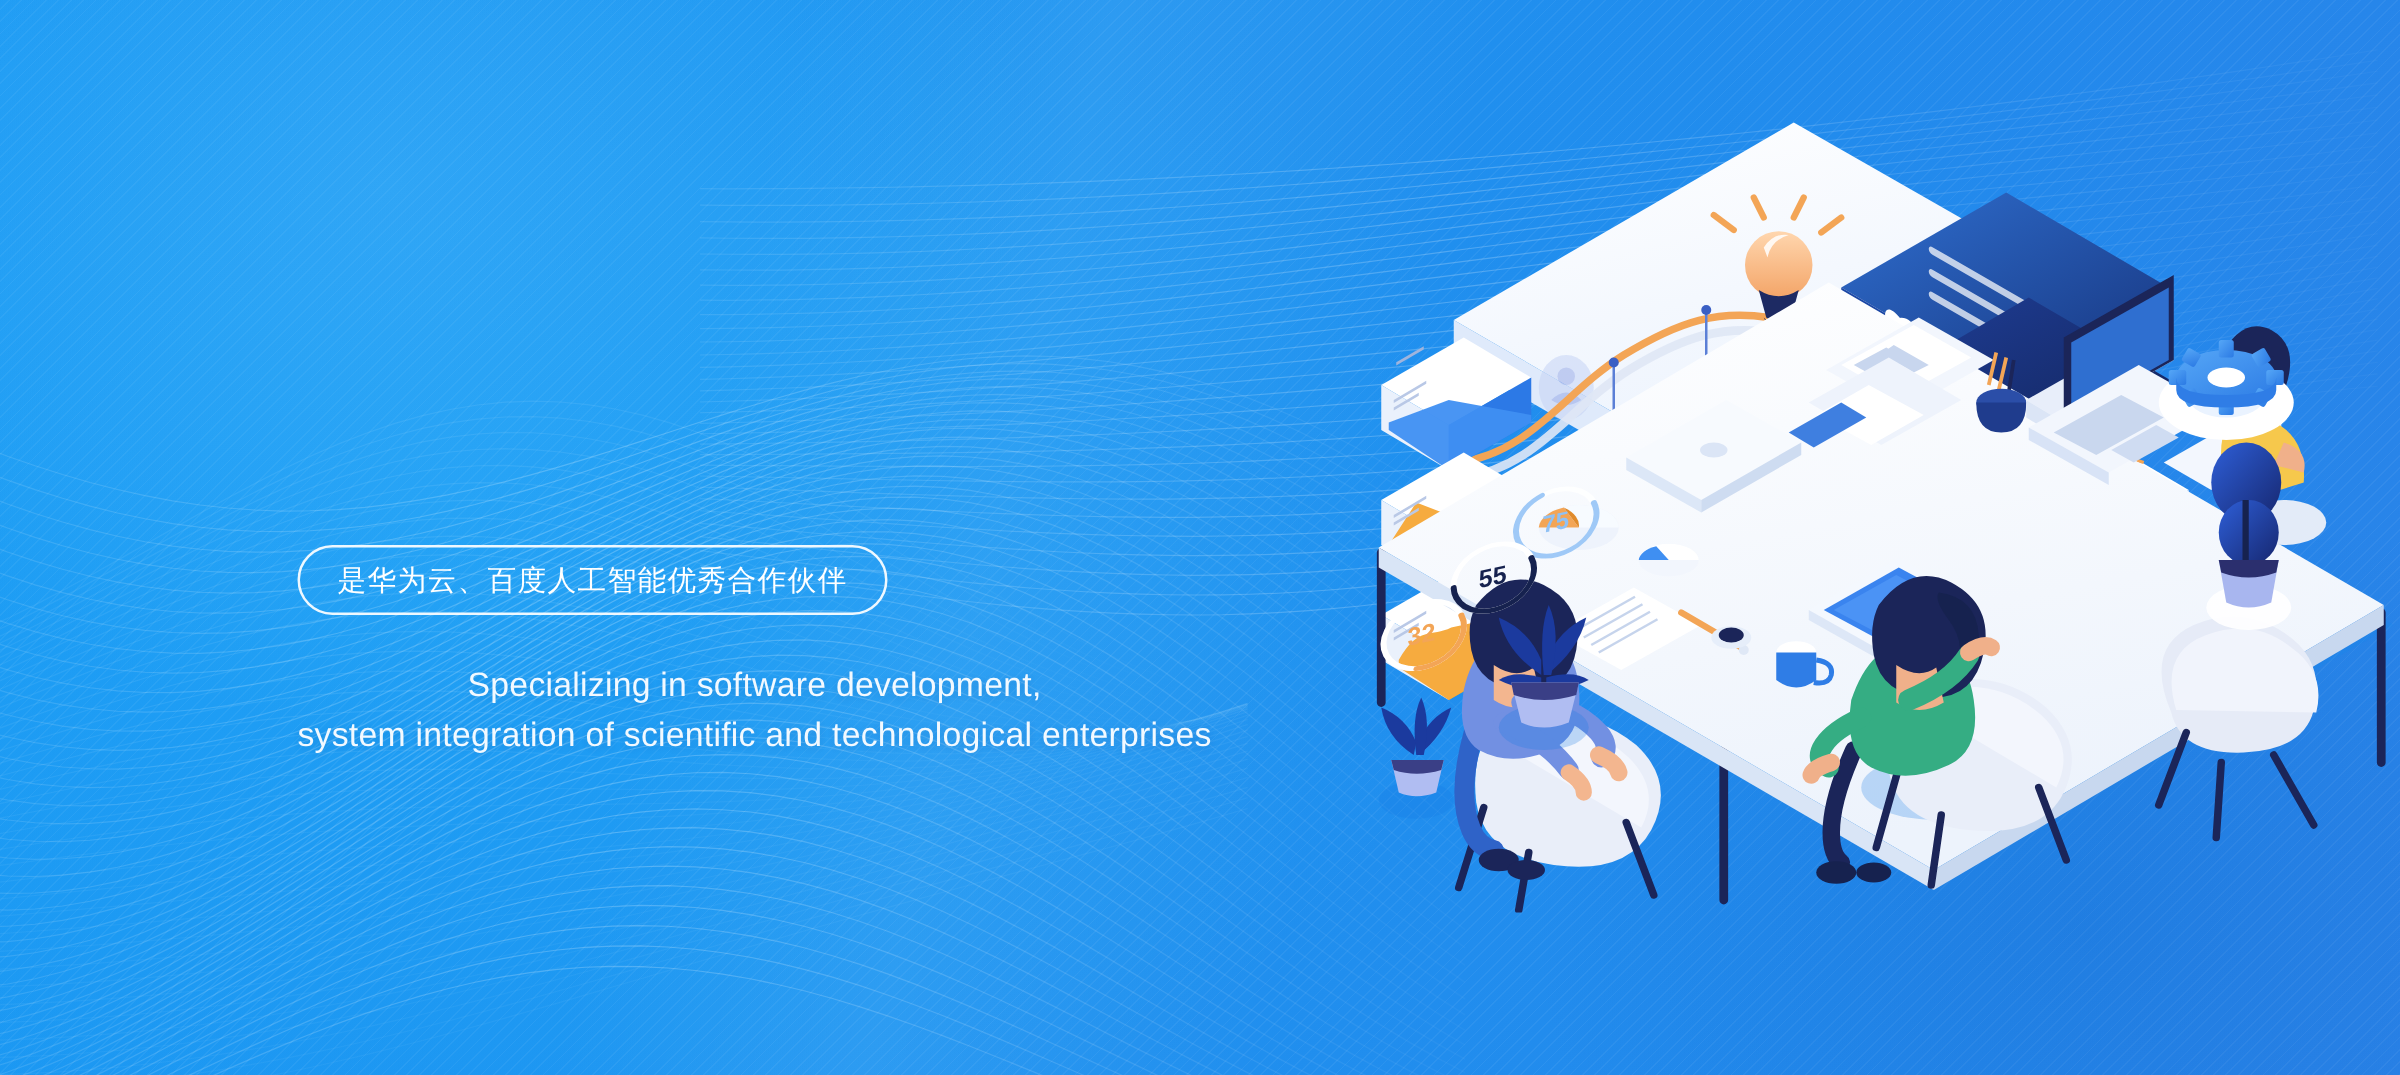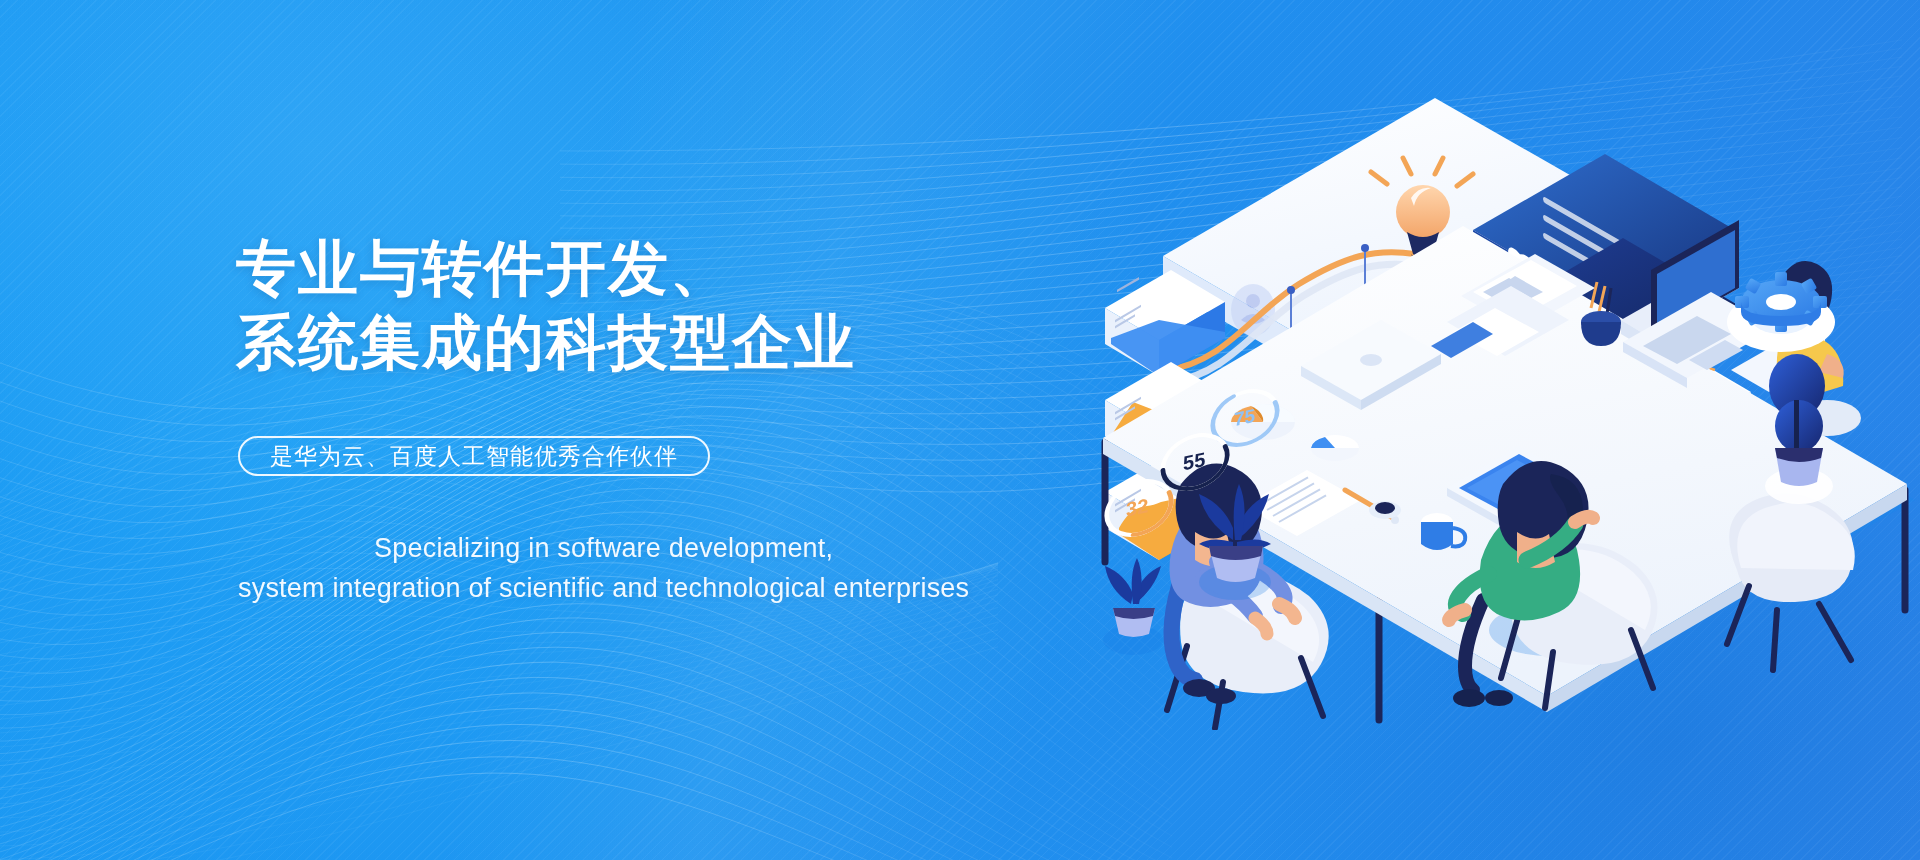--- a/index.html
+++ b/index.html
@@ -41,21 +41,21 @@
   .headline {
     position:absolute; top:232px; left:0;
     color:#ffffff;
     font-size:60px; line-height:74px;
     font-weight:700; letter-spacing:2px;
     text-shadow:0 2px 10px rgba(0,40,90,0.18);
     white-space:pre-line;
   }
   .pill {
     position:absolute; top:436px; left:2px;
-    height:40px; padding:0 30px;
+    height:56px; padding:0 30px;
     display:flex; align-items:center; justify-content:flex-end;
     border:2px solid rgba(255,255,255,0.92);
     border-radius:28px;
     color:#ffffff; font-size:23px; letter-spacing:1px;
   }
   .subline {
     position:absolute; top:528px; left:2px;
     color:#f2f9ff; font-size:27px; line-height:40px;
     letter-spacing:.2px; white-space:pre-line;
     text-shadow:0 1px 6px rgba(0,40,90,0.12);
@@ -203,22 +203,20 @@
         <path d="M560.0 398.9 L582.0 399.9 L604.0 401.0 L626.0 402.2 L648.0 403.3 L670.0 404.5 L692.0 405.6 L714.0 406.8 L736.0 407.9 L758.0 409.0 L780.0 410.0 L802.0 410.9 L824.0 411.7 L846.0 412.4 L868.0 413.0 L890.0 413.5 L912.0 413.7 L934.0 413.8 L956.0 413.8 L978.0 413.5 L1000.0 413.0 L1022.0 412.4 L1044.0 411.5 L1066.0 410.4 L1088.0 409.0 L1110.0 407.4 L1132.0 405.6 L1154.0 403.6 L1176.0 401.3 L1198.0 398.8 L1220.0 396.1 L1242.0 393.1 L1264.0 390.0 L1286.0 386.6 L1308.0 383.1 L1330.0 379.3 L1352.0 375.4 L1374.0 371.3 L1396.0 367.1 L1418.0 362.8 L1440.0 358.3 L1462.0 353.7 L1484.0 349.0 L1506.0 344.3 L1528.0 339.5 L1550.0 334.7 L1572.0 329.8 L1594.0 325.0 L1616.0 320.1 L1638.0 315.3 L1660.0 310.5 L1682.0 305.8 L1704.0 301.1 L1726.0 296.5 L1748.0 292.0 L1770.0 287.6 L1792.0 283.3 L1814.0 279.1 L1836.0 275.1 L1858.0 271.1 L1880.0 267.3 L1902.0 263.7 " fill="none"></path>
         <path d="M560.0 408.6 L582.0 410.0 L604.0 411.4 L626.0 412.9 L648.0 414.5 L670.0 416.0 L692.0 417.6 L714.0 419.1 L736.0 420.6 L758.0 422.0 L780.0 423.3 L802.0 424.6 L824.0 425.7 L846.0 426.7 L868.0 427.5 L890.0 428.2 L912.0 428.6 L934.0 428.9 L956.0 429.0 L978.0 428.8 L1000.0 428.4 L1022.0 427.7 L1044.0 426.8 L1066.0 425.7 L1088.0 424.3 L1110.0 422.6 L1132.0 420.7 L1154.0 418.4 L1176.0 416.0 L1198.0 413.3 L1220.0 410.3 L1242.0 407.1 L1264.0 403.6 L1286.0 399.9 L1308.0 396.1 L1330.0 392.0 L1352.0 387.7 L1374.0 383.3 L1396.0 378.7 L1418.0 374.0 L1440.0 369.1 L1462.0 364.2 L1484.0 359.2 L1506.0 354.1 L1528.0 349.0 L1550.0 343.9 L1572.0 338.7 L1594.0 333.6 L1616.0 328.5 L1638.0 323.5 L1660.0 318.6 L1682.0 313.7 L1704.0 308.9 L1726.0 304.2 L1748.0 299.7 L1770.0 295.3 L1792.0 291.0 L1814.0 286.9 L1836.0 283.0 L1858.0 279.2 L1880.0 275.5 L1902.0 272.1 " fill="none"></path>
         <path d="M560.0 418.7 L582.0 420.5 L604.0 422.3 L626.0 424.2 L648.0 426.2 L670.0 428.1 L692.0 430.0 L714.0 431.9 L736.0 433.8 L758.0 435.6 L780.0 437.2 L802.0 438.7 L824.0 440.1 L846.0 441.4 L868.0 442.4 L890.0 443.3 L912.0 443.9 L934.0 444.3 L956.0 444.4 L978.0 444.3 L1000.0 444.0 L1022.0 443.3 L1044.0 442.3 L1066.0 441.1 L1088.0 439.6 L1110.0 437.7 L1132.0 435.6 L1154.0 433.2 L1176.0 430.5 L1198.0 427.5 L1220.0 424.2 L1242.0 420.7 L1264.0 416.9 L1286.0 412.9 L1308.0 408.7 L1330.0 404.2 L1352.0 399.6 L1374.0 394.8 L1396.0 389.8 L1418.0 384.7 L1440.0 379.5 L1462.0 374.2 L1484.0 368.9 L1506.0 363.5 L1528.0 358.0 L1550.0 352.6 L1572.0 347.2 L1594.0 341.9 L1616.0 336.6 L1638.0 331.4 L1660.0 326.3 L1682.0 321.3 L1704.0 316.5 L1726.0 311.8 L1748.0 307.2 L1770.0 302.9 L1792.0 298.7 L1814.0 294.7 L1836.0 290.9 L1858.0 287.3 L1880.0 283.9 L1902.0 280.8 " fill="none"></path>
         <path d="M560.0 429.3 L582.0 431.5 L604.0 433.8 L626.0 436.1 L648.0 438.4 L670.0 440.8 L692.0 443.1 L714.0 445.4 L736.0 447.5 L758.0 449.6 L780.0 451.6 L802.0 453.4 L824.0 455.1 L846.0 456.5 L868.0 457.7 L890.0 458.7 L912.0 459.5 L934.0 460.0 L956.0 460.2 L978.0 460.1 L1000.0 459.7 L1022.0 458.9 L1044.0 457.9 L1066.0 456.5 L1088.0 454.8 L1110.0 452.8 L1132.0 450.4 L1154.0 447.7 L1176.0 444.7 L1198.0 441.4 L1220.0 437.9 L1242.0 434.0 L1264.0 429.8 L1286.0 425.4 L1308.0 420.8 L1330.0 416.0 L1352.0 410.9 L1374.0 405.7 L1396.0 400.4 L1418.0 394.9 L1440.0 389.4 L1462.0 383.7 L1484.0 378.0 L1506.0 372.3 L1528.0 366.6 L1550.0 360.9 L1572.0 355.3 L1594.0 349.8 L1616.0 344.3 L1638.0 339.0 L1660.0 333.8 L1682.0 328.7 L1704.0 323.9 L1726.0 319.2 L1748.0 314.7 L1770.0 310.4 L1792.0 306.4 L1814.0 302.6 L1836.0 299.0 L1858.0 295.7 L1880.0 292.6 L1902.0 289.8 " fill="none"></path>
         <path d="M560.0 440.5 L582.0 443.1 L604.0 445.8 L626.0 448.6 L648.0 451.3 L670.0 454.0 L692.0 456.7 L714.0 459.3 L736.0 461.8 L758.0 464.2 L780.0 466.5 L802.0 468.5 L824.0 470.4 L846.0 472.0 L868.0 473.4 L890.0 474.5 L912.0 475.3 L934.0 475.8 L956.0 476.0 L978.0 475.9 L1000.0 475.4 L1022.0 474.6 L1044.0 473.4 L1066.0 471.8 L1088.0 469.9 L1110.0 467.6 L1132.0 465.0 L1154.0 462.0 L1176.0 458.7 L1198.0 455.0 L1220.0 451.1 L1242.0 446.8 L1264.0 442.3 L1286.0 437.5 L1308.0 432.5 L1330.0 427.2 L1352.0 421.8 L1374.0 416.2 L1396.0 410.5 L1418.0 404.6 L1440.0 398.7 L1462.0 392.7 L1484.0 386.7 L1506.0 380.7 L1528.0 374.7 L1550.0 368.8 L1572.0 363.0 L1594.0 357.3 L1616.0 351.7 L1638.0 346.3 L1660.0 341.0 L1682.0 336.0 L1704.0 331.1 L1726.0 326.5 L1748.0 322.2 L1770.0 318.1 L1792.0 314.2 L1814.0 310.7 L1836.0 307.4 L1858.0 304.3 L1880.0 301.6 L1902.0 299.1 " fill="none"></path>
         <path d="M560.0 452.3 L582.0 455.4 L604.0 458.5 L626.0 461.6 L648.0 464.7 L670.0 467.8 L692.0 470.9 L714.0 473.8 L736.0 476.6 L758.0 479.3 L780.0 481.8 L802.0 484.1 L824.0 486.1 L846.0 487.9 L868.0 489.3 L890.0 490.5 L912.0 491.3 L934.0 491.8 L956.0 492.0 L978.0 491.8 L1000.0 491.1 L1022.0 490.1 L1044.0 488.7 L1066.0 486.9 L1088.0 484.8 L1110.0 482.2 L1132.0 479.2 L1154.0 475.9 L1176.0 472.2 L1198.0 468.2 L1220.0 463.9 L1242.0 459.2 L1264.0 454.3 L1286.0 449.0 L1308.0 443.6 L1330.0 437.9 L1352.0 432.1 L1374.0 426.1 L1396.0 420.0 L1418.0 413.8 L1440.0 407.5 L1462.0 401.2 L1484.0 394.9 L1506.0 388.7 L1528.0 382.5 L1550.0 376.4 L1572.0 370.4 L1594.0 364.5 L1616.0 358.9 L1638.0 353.4 L1660.0 348.2 L1682.0 343.2 L1704.0 338.4 L1726.0 333.9 L1748.0 329.7 L1770.0 325.9 L1792.0 322.3 L1814.0 319.0 L1836.0 316.0 L1858.0 313.4 L1880.0 311.0 L1902.0 309.0 " fill="none"></path>
       </g>
   </svg>
 
   <div class="content">
-    <h1 class="headline">专业与转件开发、
-系统集成的科技型企业</h1>
     <div class="pill">
       <span>是华为云、百度人工智能优秀合作伙伴</span>
     </div>
     <p class="subline">Specializing in software development,
 system integration of scientific and technological enterprises</p>
   </div>
 
   <div class="illus">
     <svg viewBox="0 0 845 660">
       <defs>

